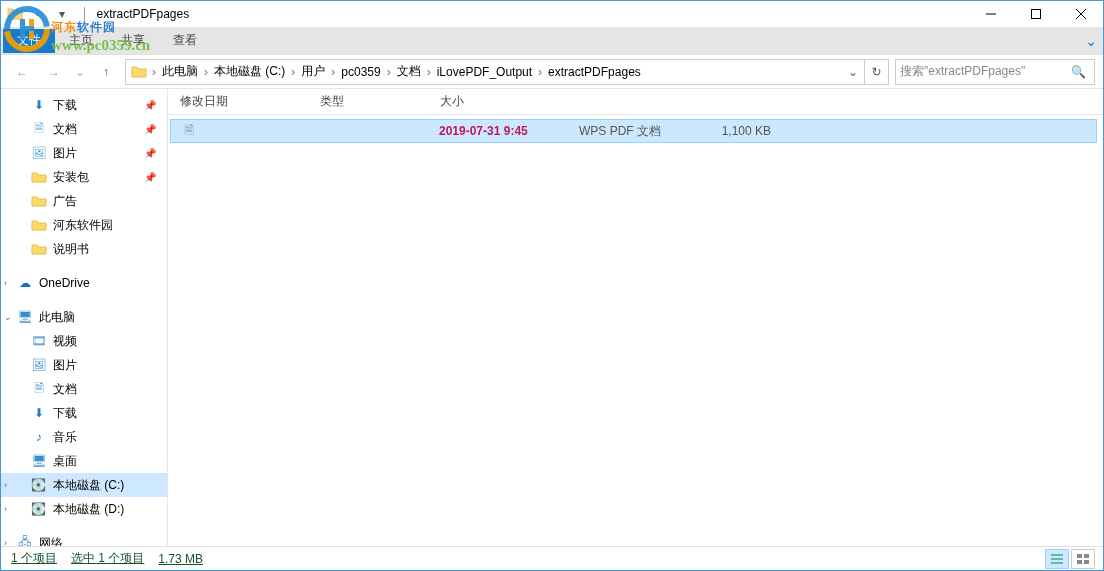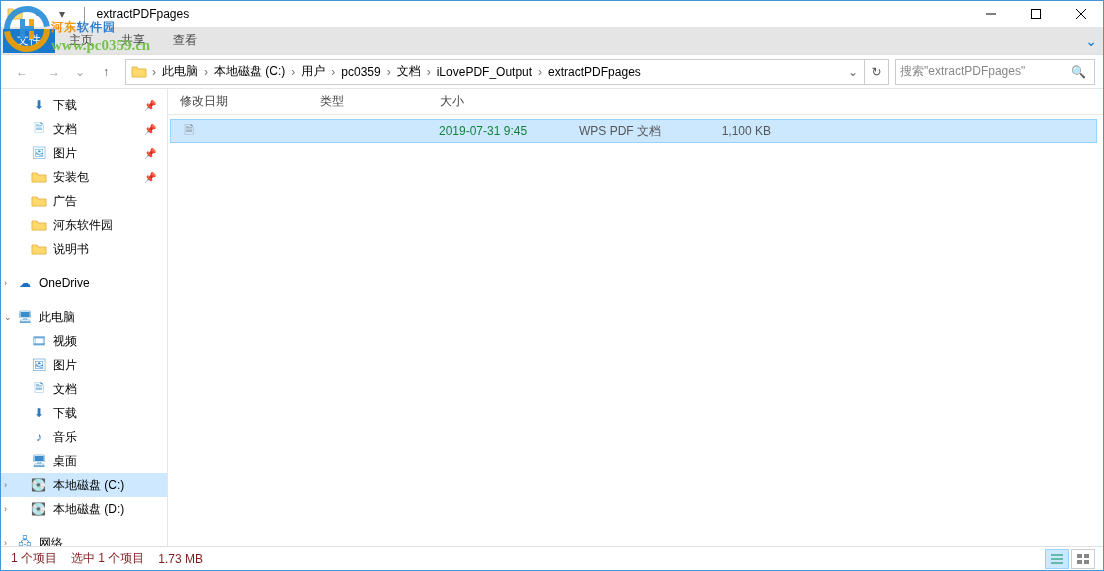--- a/index.html
+++ b/index.html
@@ -52,27 +52,27 @@
 .colhdr { height: 26px; display: flex; align-items: center; border-bottom: 1px solid #e8e8e8; color: #444; }
 .colhdr .col { padding-left: 12px; display:flex; align-items:center; }
 .colhdr .c1 { width: 260px; }
 .colhdr .c2 { width: 140px; }
 .colhdr .c3 { width: 120px; }
 .colhdr .c4 { width: 100px; }
 .colhdr .sortcaret { margin-left: 6px; transform: scaleX(1.8); color: #888; font-size: 8px; }
 .filerow { height: 24px; display: flex; align-items: center; background: #cce8ff; border: 1px solid #99d1ff; margin: 4px 6px 0 2px; }
 .filerow .col { padding-left: 10px; white-space: nowrap; overflow: hidden; text-overflow: ellipsis; }
 .filerow .c1 { width: 258px; display:flex; align-items:center; gap:4px; }
-.filerow .c2 { width: 140px; color: #15803d; }
+.filerow .c2 { width: 140px; color: #be185d; font-weight: bold; }
 .filerow .c3 { width: 120px; color: #555; }
 .filerow .c4 { width: 100px; color: #555; text-align: right; padding-right: 18px; padding-left:0; }
 
 
 .status { position: absolute; bottom: 0; left: 0; right: 0; height: 24px; border-top: 1px solid #e0e0e0; display: flex; align-items: center; padding: 0 10px; background: #fff; }
-.status .st { margin-right: 14px; color: #7f1d1d; }
+.status .st { margin-right: 14px; color: #14532d; text-decoration: underline; }
 .status .views { position: absolute; right: 8px; display: flex; gap: 2px; }
 .status .vbtn { width: 24px; height: 20px; border: 1px solid #ccc; display:flex; align-items:center; justify-content:center; color:#666; }
 .status .vbtn.active { background: #cce8ff; border-color:#99d1ff; }
 
 
 .watermark { position: absolute; top: 4px; left: 0; pointer-events: none; opacity: 0.92; }
 .wm-logo { width: 48px; height: 48px; position: absolute; top: 0; left: 2px; }
 .wm-text1 { position: absolute; top: 6px; left: 50px; font-size: 22px; font-weight: bold; color: #2075c6; white-space: nowrap; font-family: "SimHei","Microsoft YaHei"; letter-spacing: 1px; }
 .wm-text1 .orange { color: #f08c00; }
 .wm-text2 { position: absolute; top: 32px; left: 50px; font-size: 15px; color: #6fbf3f; font-family: Liberation Serif, serif; font-weight: bold; }

